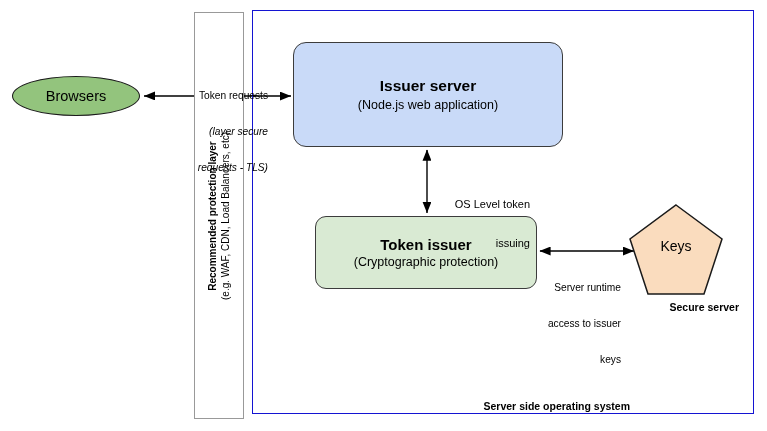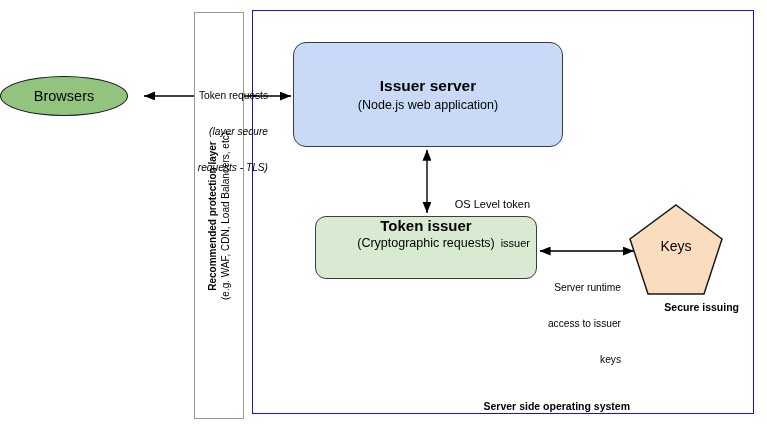--- a/index.html
+++ b/index.html
@@ -36,21 +36,21 @@
   .bold {
     font-weight: bold;
   }
   .italic {
     font-style: italic;
   }
 
   
   #browsers-ellipse {
     position: absolute;
-    left: 0;
+    left: 12px;
     top: 76px;
     width: 128px;
     height: 40px;
     background: #93c47d;
     border: 1.4px solid #1a1a1a;
     border-radius: 50%;
     box-sizing: border-box;
     display: flex;
     align-items: center;
     justify-content: center;
@@ -125,28 +125,29 @@
   }
   #issuer-server-box .t1 { font-size: 15.5px; font-weight: bold; }
   #issuer-server-box .t2 { font-size: 12.5px; margin-top: 3px; }
 
   
   #token-issuer-box {
     position: absolute;
     left: 315px;
     top: 216px;
     width: 222px;
-    height: 63px;
+    height: 73px;
     background: #d9ead3;
     border: 1.5px solid #3c3c3c;
     border-radius: 11px;
     box-sizing: border-box;
     display: flex;
     flex-direction: column;
     align-items: center;
+    justify-content: center;
   }
   #token-issuer-box .t1 { font-size: 15px; font-weight: bold; }
   #token-issuer-box .t2 { font-size: 12.5px; margin-top: 2px; }
 
   
   #keys-pentagon-wrap {
     position: absolute;
     left: 629px;
     top: 204px;
     width: 94px;
@@ -232,36 +233,36 @@
     <span class="lbl">Browsers</span>
   </div>
 
   <div id="issuer-server-box">
     <div class="t1">Issuer server</div>
     <div class="t2">(Node.js web application)</div>
   </div>
 
   <div id="token-issuer-box">
     <div class="t1">Token issuer</div>
-    <div class="t2">(Cryptographic requests)</div>
+    <div class="t2">(Cryptographic protection)</div>
   </div>
 
   <div id="keys-pentagon-wrap"></div>
   <div id="keys-label">Keys</div>
-  <div class="txt center" id="secure-storage-label">Secure issuing</div>
+  <div class="txt center" id="secure-storage-label">Secure server</div>
 
   <div class="txt center" id="token-requests-label">
     <div>Token requests</div>
     <div class="italic">(layer secure</div>
     <div class="italic">requests - TLS)</div>
   </div>
 
   <div class="txt center" id="os-level-label">
     <div>OS Level token</div>
-    <div>issuer</div>
+    <div>issuing</div>
   </div>
 
   <div class="txt center" id="secure-runtime-label">
     <div>Server runtime</div>
     <div>access to issuer</div>
     <div>keys</div>
   </div>
 
 </div>
 

